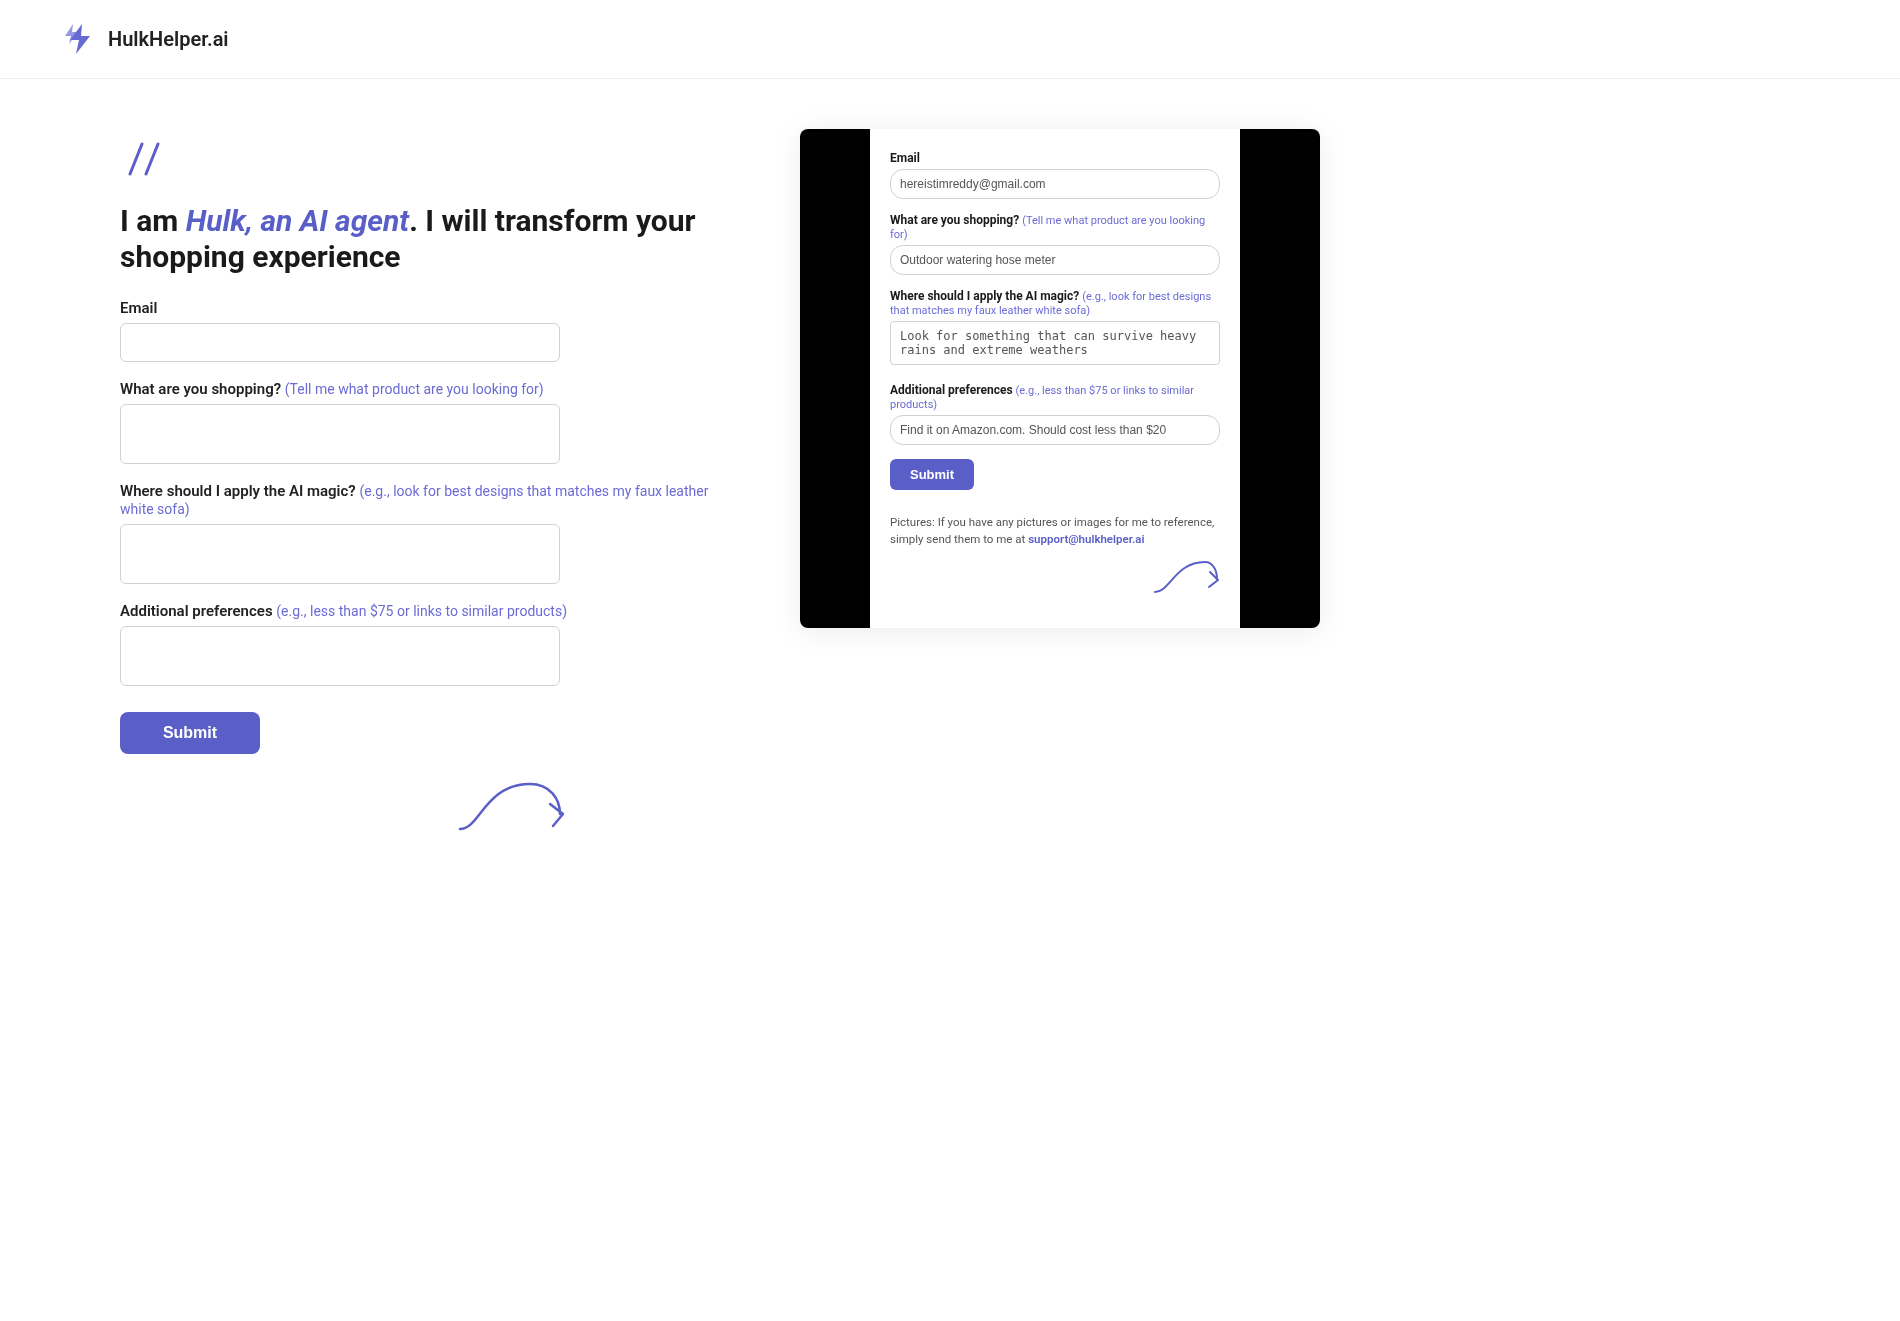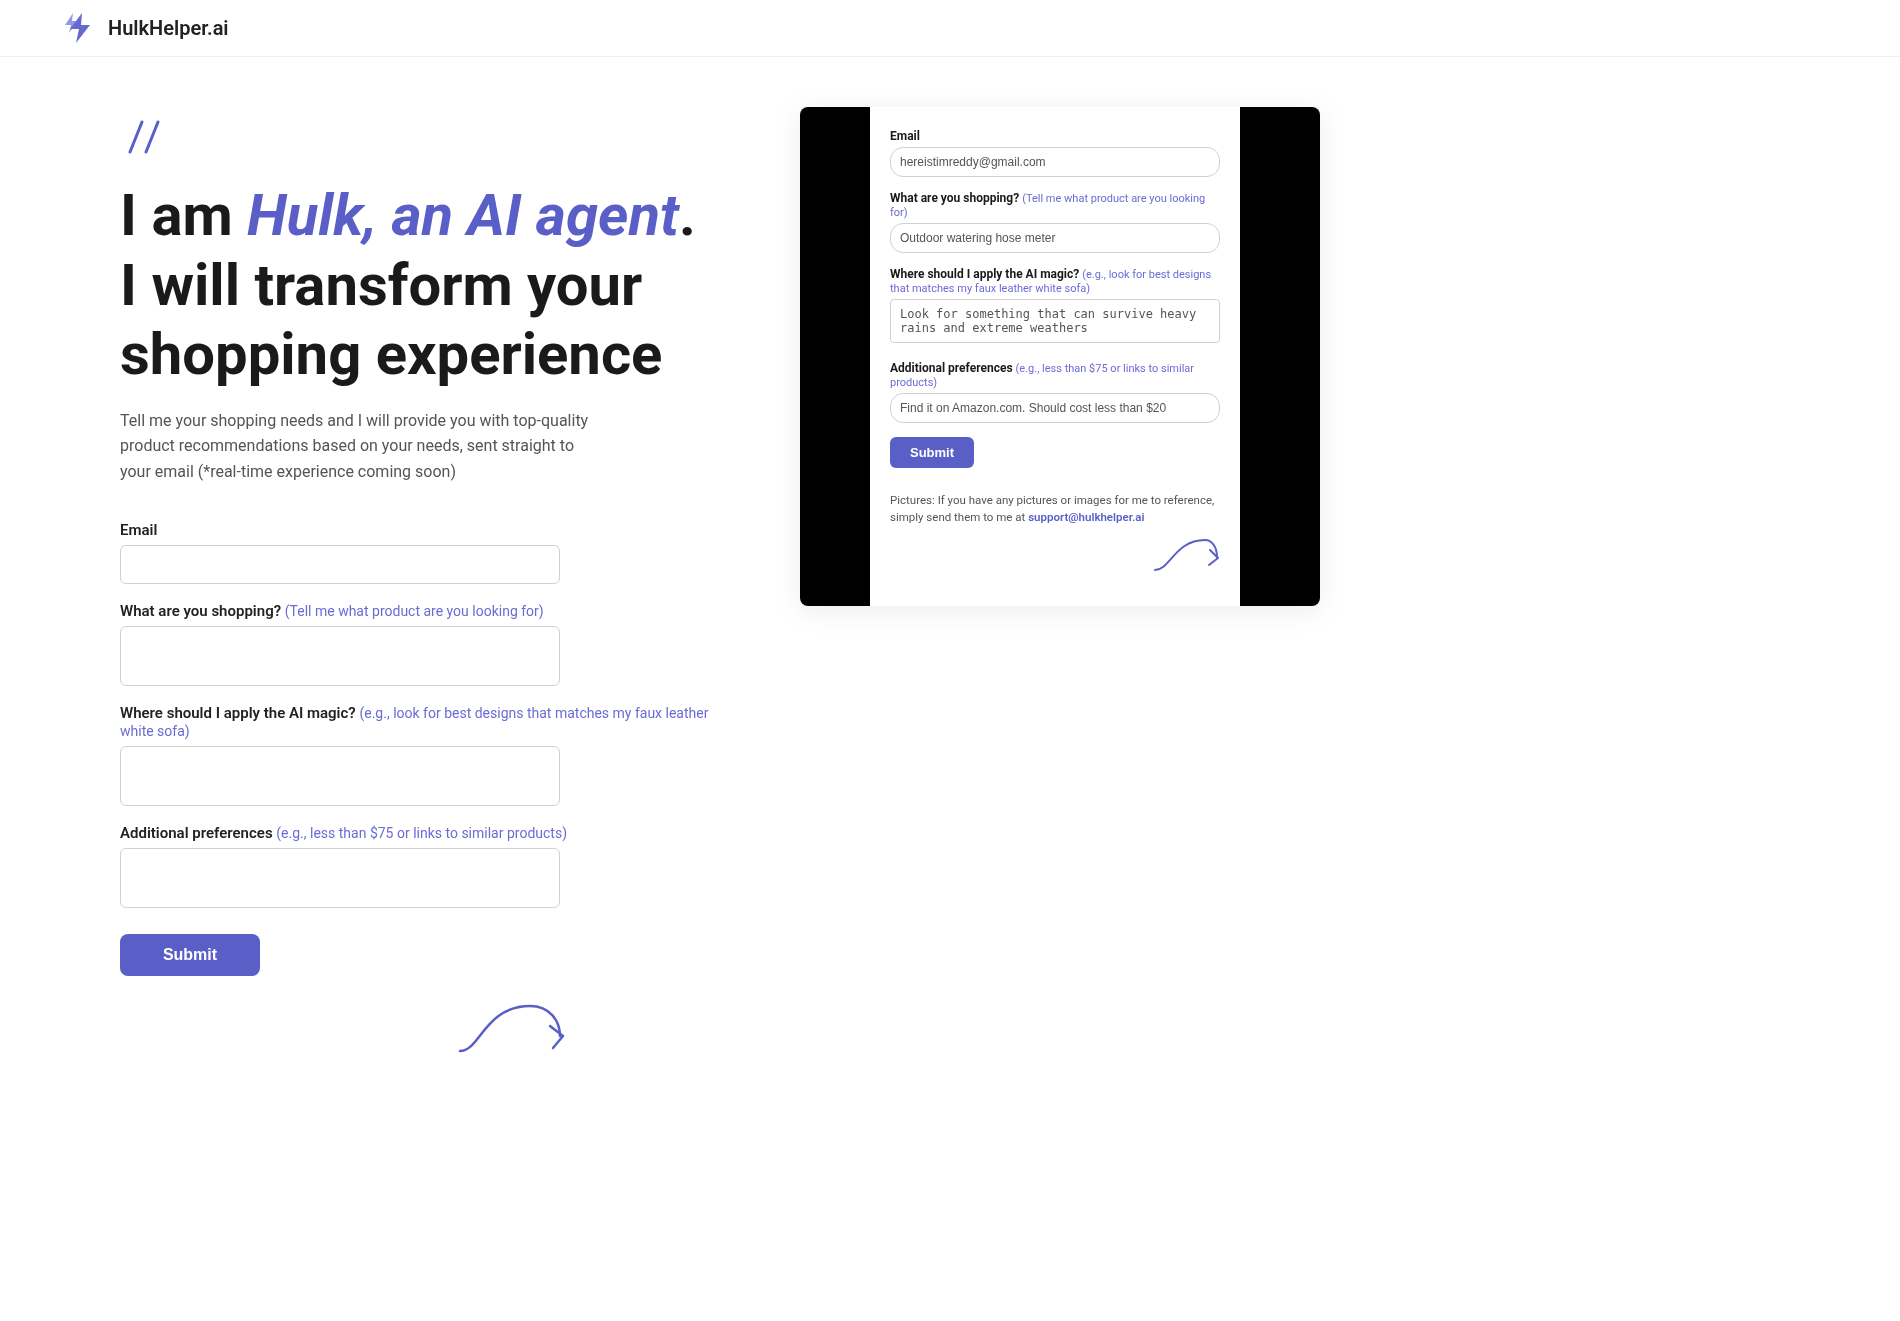--- a/index.html
+++ b/index.html
@@ -9,21 +9,21 @@
       color: #222;
       min-height: 1321px;
       width: 1900px;
       overflow-x: hidden;
     }
 
     
     .header {
       display: flex;
       align-items: center;
-      padding: 9px 60px;
+      padding: 20px 60px;
       border-bottom: 1px solid #f0f0f0;
     }
     .logo-text {
       font-size: 20px;
       font-weight: 600;
       color: #222;
     }
 
     
     .main-container {
@@ -37,25 +37,25 @@
     .left-section {
       flex: 0 0 600px;
       max-width: 600px;
     }
 
     .decorative-lines {
       margin-bottom: 20px;
     }
 
     .hero-title {
-      font-size: 58px;
+      font-size: 30px;
       font-weight: 700;
       line-height: 1.2;
       color: #1a1a1a;
-      margin-bottom: 18px;
+      margin-bottom: 24px;
     }
     .hero-title .highlight {
       color: #5a5fc8;
       font-style: italic;
       font-weight: 700;
     }
 
     .hero-description {
       font-size: 16px;
       color: #555;
@@ -259,21 +259,20 @@
       <svg width="60" height="40" viewBox="0 0 60 40">
         <line x1="10" y1="35" x2="22" y2="5" stroke="#5a5fc8" stroke-width="3" stroke-linecap="round"></line>
         <line x1="26" y1="35" x2="38" y2="5" stroke="#5a5fc8" stroke-width="3" stroke-linecap="round"></line>
       </svg>
     </div>
 
     <h1 class="hero-title">
       <span>I am </span><span class="highlight">Hulk, an AI agent</span><span>. I will transform your shopping experience</span>
     </h1>
 
-    <p class="hero-description">Tell me your shopping needs and I will provide you with top-quality product recommendations based on your needs, sent straight to your email (*real-time experience coming soon)</p>
 
     <div class="form-section">
 
       <div class="form-group">
         <label class="form-label">Email</label>
         <input type="email" class="form-input" style="">
       </div>
 
       <div class="form-group">
         <label class="form-label">

